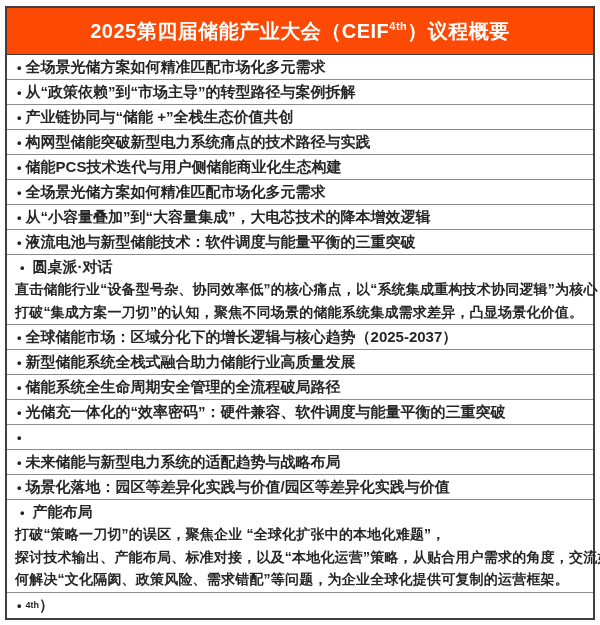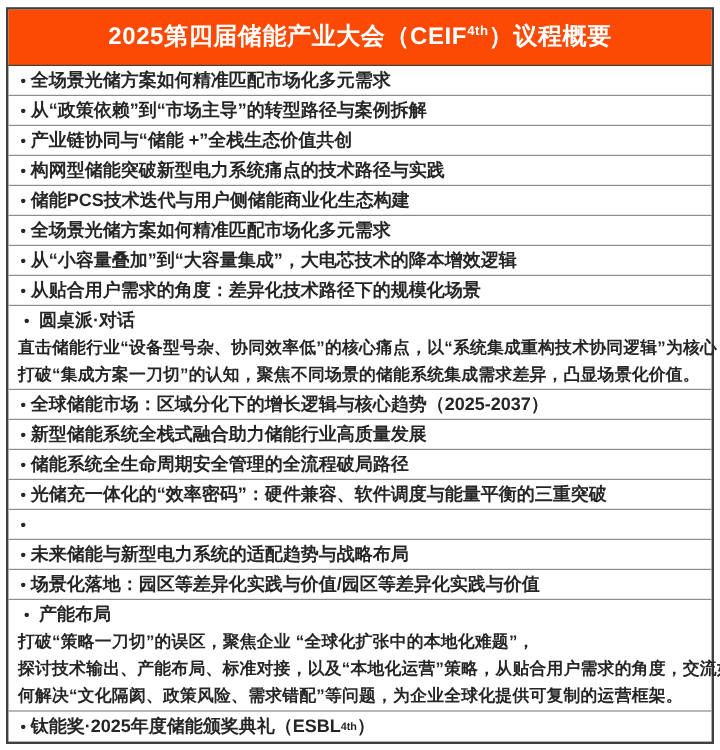--- a/index.html
+++ b/index.html
@@ -129,21 +129,21 @@
         </div>
         <div class="row">
           <div class="row-title">
             <span class="bullet">•</span>
             <span>从“小容量叠加”到“大容量集成”，大电芯技术的降本增效逻辑</span>
           </div>
         </div>
         <div class="row">
           <div class="row-title">
             <span class="bullet">•</span>
-            <span>从贴合用户需求的角度：差异化技术路径下的规模化场景</span>
+            <span>液流电池与新型储能技术：软件调度与能量平衡的三重突破</span>
           </div>
         </div>
         <div class="row">
           <div class="row-title spaced">
             <span class="bullet">•</span>
             <span>圆桌派·对话</span>
           </div>
           <div class="row-desc">直击储能行业“设备型号杂、协同效率低”的核心痛点，以“系统集成重构技术协同逻辑”为核心，</div>
           <div class="row-desc">打破“集成方案一刀切”的认知，聚焦不同场景的储能系统集成需求差异，凸显场景化价值。</div>
         </div>
@@ -193,20 +193,19 @@
             <span class="bullet">•</span>
             <span>产能布局</span>
           </div>
           <div class="row-desc">打破“策略一刀切”的误区，聚焦企业 “全球化扩张中的本地化难题”，</div>
           <div class="row-desc">探讨技术输出、产能布局、标准对接，以及“本地化运营”策略，从贴合用户需求的角度，交流如</div>
           <div class="row-desc">何解决“文化隔阂、政策风险、需求错配”等问题，为企业全球化提供可复制的运营框架。</div>
         </div>
         <div class="row">
           <div class="row-title">
             <span class="bullet">•</span>
-            <span>钛能奖·2025年度储能颁奖典礼（ESBL</span>
             <sup>4th</sup>
             <span>）</span>
           </div>
         </div>
       </div>
   </div>
 </div>
 
 </body></html>

